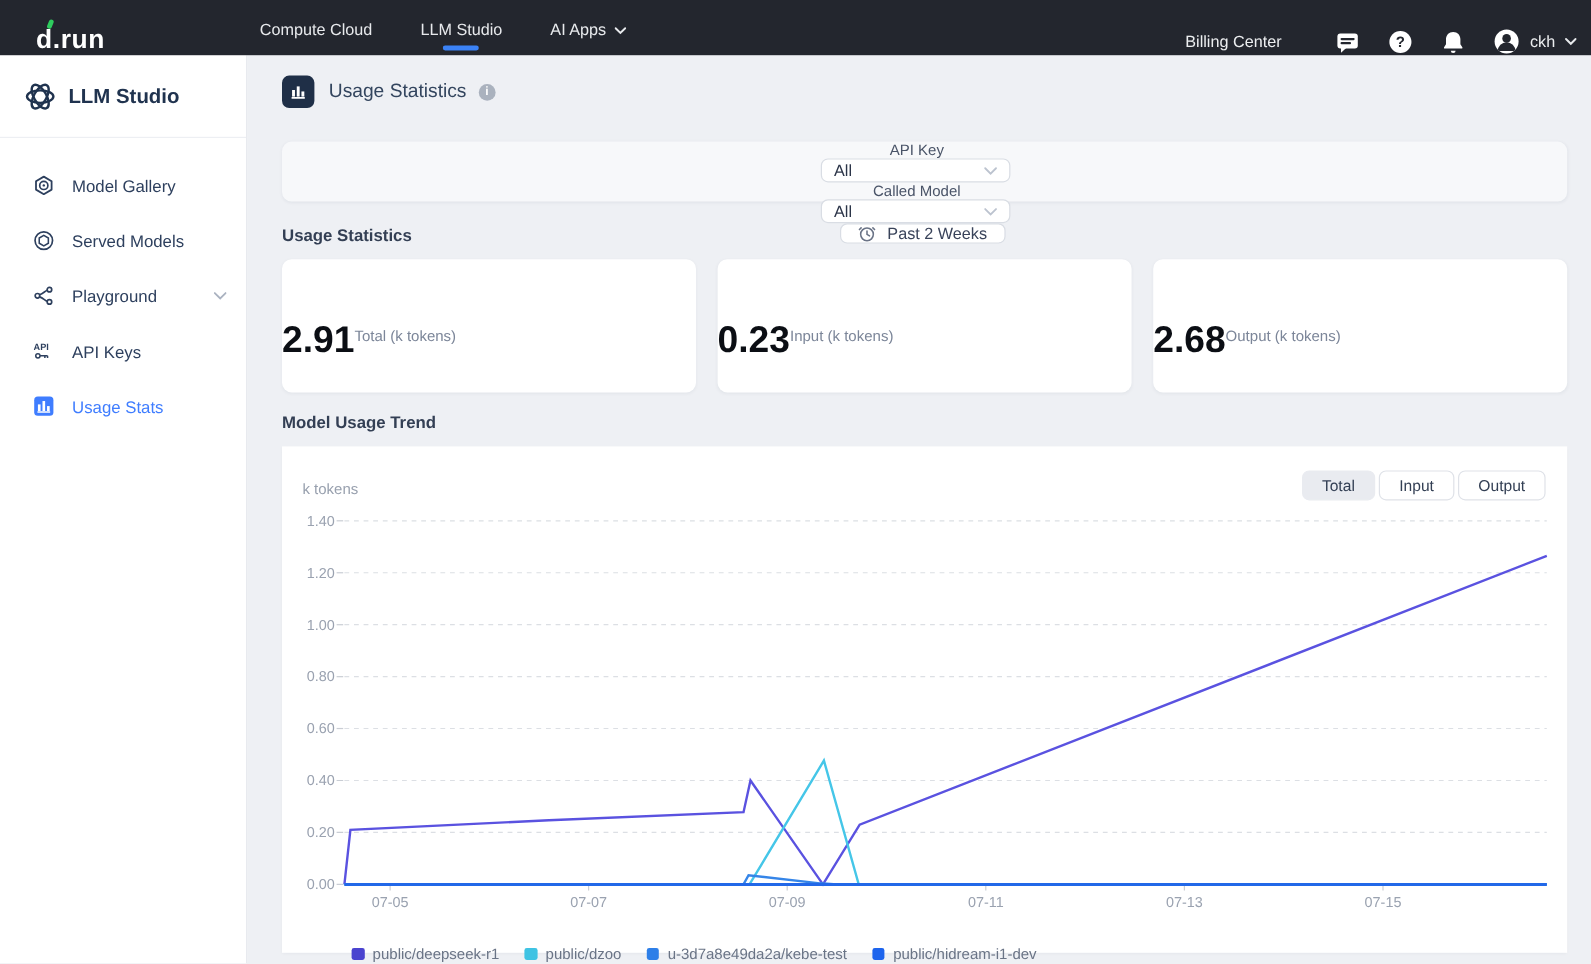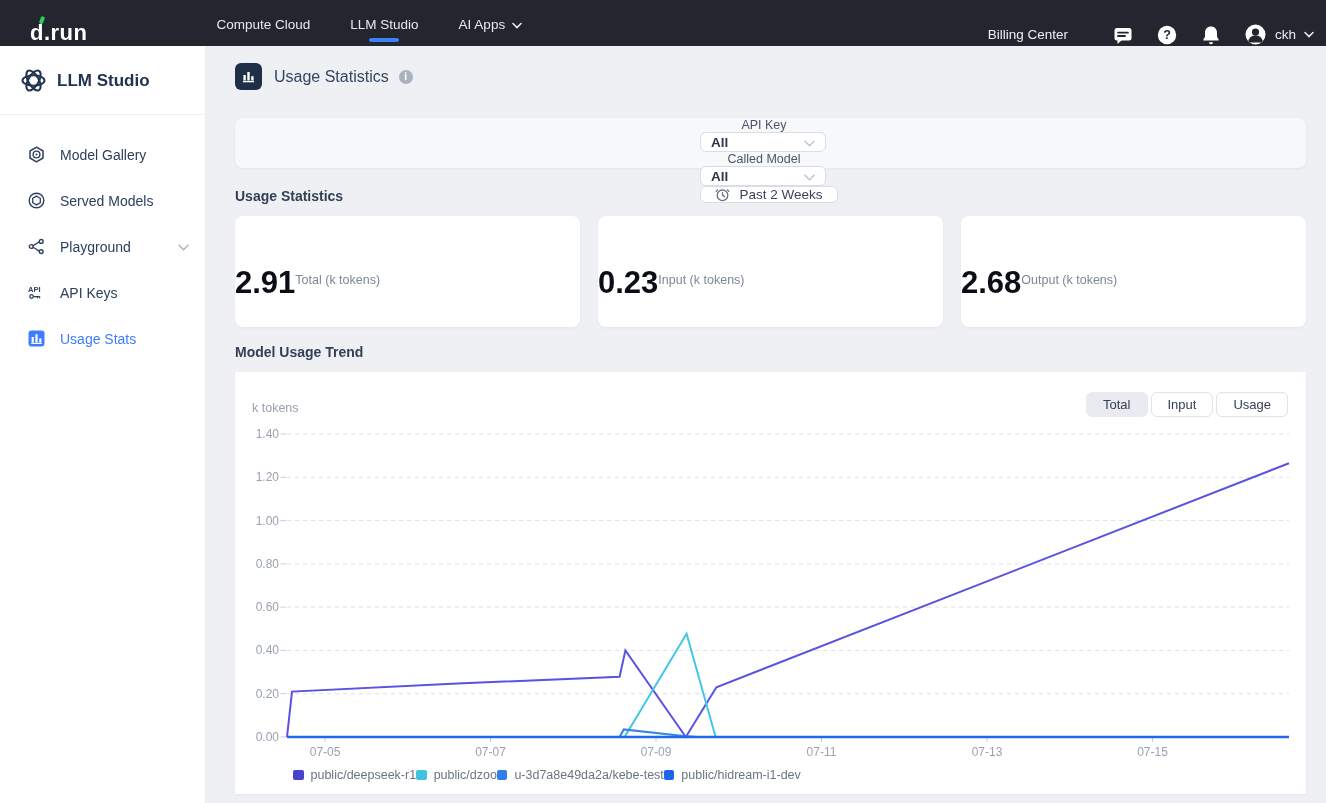--- a/index.html
+++ b/index.html
@@ -31,21 +31,21 @@
   .sb-item .sb-chev { margin-left:auto; }
   
   .main { flex:1; padding:0 20px 0 29px; }
   .page-head { display:flex; align-items:center; margin-top:17px; height:27px; gap:12px; }
   .ph-icon { width:27px; height:27px; background:#1f2f47; border-radius:6px; display:flex; align-items:center; justify-content:center; }
   .ph-title { font-size:16px; color:#33455e; font-weight:500; }
   .info-ic { width:14px; height:14px; border-radius:50%; background:#aab2be; color:#fff; font-size:10px; font-weight:bold; display:flex; align-items:center; justify-content:center; margin-left:-2px; }
   
   .filter-card { margin-top:28px; height:50px; background:#f7f8fa; border-radius:8px; box-shadow:0 1px 3px rgba(20,30,60,0.06); display:flex; align-items:center; padding:0 16px 0 13px;flex-direction:column; }
   .f-label { font-size:12.5px; color:#4a5468; margin-right:10px; }
-  .f-select { width:126px; height:29px; background:#fff; border:1px solid #d9dde4; border-radius:6px; display:flex; align-items:center; padding:0 10px; margin-right:12px; cursor:pointer;font-weight:bold; }
+  .f-select { width:158px; height:29px; background:#fff; border:1px solid #d9dde4; border-radius:6px; display:flex; align-items:center; padding:0 10px; margin-right:12px; cursor:pointer; }
   .f-select .val { font-size:13.5px; color:#2b3448; }
   .f-select .dd-chev { margin-left:auto; }
   .date-btn { height:29px; background:#fff; border:1px solid #d9dde4; border-radius:6px; display:flex; align-items:center; padding:0 14px; gap:9px; cursor:pointer; }
   .date-btn .dtxt { font-size:13.5px; color:#39435a; }
   .refresh { margin-left:auto; width:19px; height:19px; cursor:pointer; }
   
   .section-title { margin-top:20px; font-size:14px; font-weight:bold; color:#333f54; }
   .stat-row { display:flex; gap:18px; margin-top:12px; }
   .stat-card { flex:1; height:111px; background:#fff; border-radius:8px; box-shadow:0 1px 3px rgba(20,30,60,0.05); display:flex; flex-direction:row; align-items:center; }
   .stat-num { margin-top:22px; font-size:31px; font-weight:bold; color:#0b0e14; }
@@ -53,21 +53,21 @@
   .trend-title { margin-top:17px; }
   
   .chart-card { margin-top:12px; height:422px; background:#fff; border-radius:0; box-shadow:0 1px 3px rgba(20,30,60,0.05); position:relative; }
   .kt-label { position:absolute; left:17px; top:29px; font-size:12.5px; color:#98a0ae; }
   .mode-btns { position:absolute; top:20px; right:18px; display:flex; gap:3px; }
   .mode-btn { height:25px; padding:4px 16px; font-size:13px; color:#333f54; background:#fff; border:1px solid #dfe2e8; border-radius:6px; display:flex; align-items:center; cursor:pointer; }
   .mode-btn.active { background:#e9ebf0; border-color:#e9ebf0; }
   #trend-svg { position:absolute; left:0; top:0; }
   #trend-svg .ytick { font-size:12px; fill:#9aa2b0; text-anchor:end; font-family:"Liberation Sans",sans-serif; }
   #trend-svg .xtick { font-size:12px; fill:#9aa2b0; text-anchor:middle; font-family:"Liberation Sans",sans-serif; }
-  .legend { position:absolute; left:58px; top:396px; display:flex; }
+  .legend { position:absolute; left:58px; top:416px; display:flex; gap:21px; }
   .legend-item { display:flex; align-items:center; gap:7px; cursor:pointer; }
   .legend-swatch { width:10.5px; height:10.5px; border-radius:2px; display:inline-block; }
   .legend-label { font-size:12.5px; color:#6a7486; }
 </style>
 </head>
 <body>
 
 <div class="navbar">
   <div class="logo">d.run<span class="mark"></span></div>
   <div class="nav-menu">
@@ -253,21 +253,21 @@
       </div>
     </div>
 
     <div class="section-title trend-title">Model Usage Trend</div>
 
     <div class="chart-card">
       <span class="kt-label">k tokens</span>
       <div class="mode-btns">
         <div class="mode-btn active">Total</div>
         <div class="mode-btn">Input</div>
-        <div class="mode-btn">Usage</div>
+        <div class="mode-btn">Output</div>
       </div>
       <svg id="trend-svg" width="1071" height="422">
           <text class="ytick" x="44" y="369">0.00</text>
           <line x1="45.5" x2="51" y1="365.0" y2="365.0" stroke="#c9cdd4" stroke-width="1"></line>
           <line x1="52" x2="1054" y1="365.0" y2="365.0" stroke="#dcdfe4" stroke-width="1" stroke-dasharray="4 4"></line>
           <text class="ytick" x="44" y="325.7">0.20</text>
           <line x1="45.5" x2="51" y1="321.7" y2="321.7" stroke="#c9cdd4" stroke-width="1"></line>
           <line x1="52" x2="1054" y1="321.7" y2="321.7" stroke="#dcdfe4" stroke-width="1" stroke-dasharray="4 4"></line>
           <text class="ytick" x="44" y="282.4">0.40</text>
           <line x1="45.5" x2="51" y1="278.4" y2="278.4" stroke="#c9cdd4" stroke-width="1"></line>

